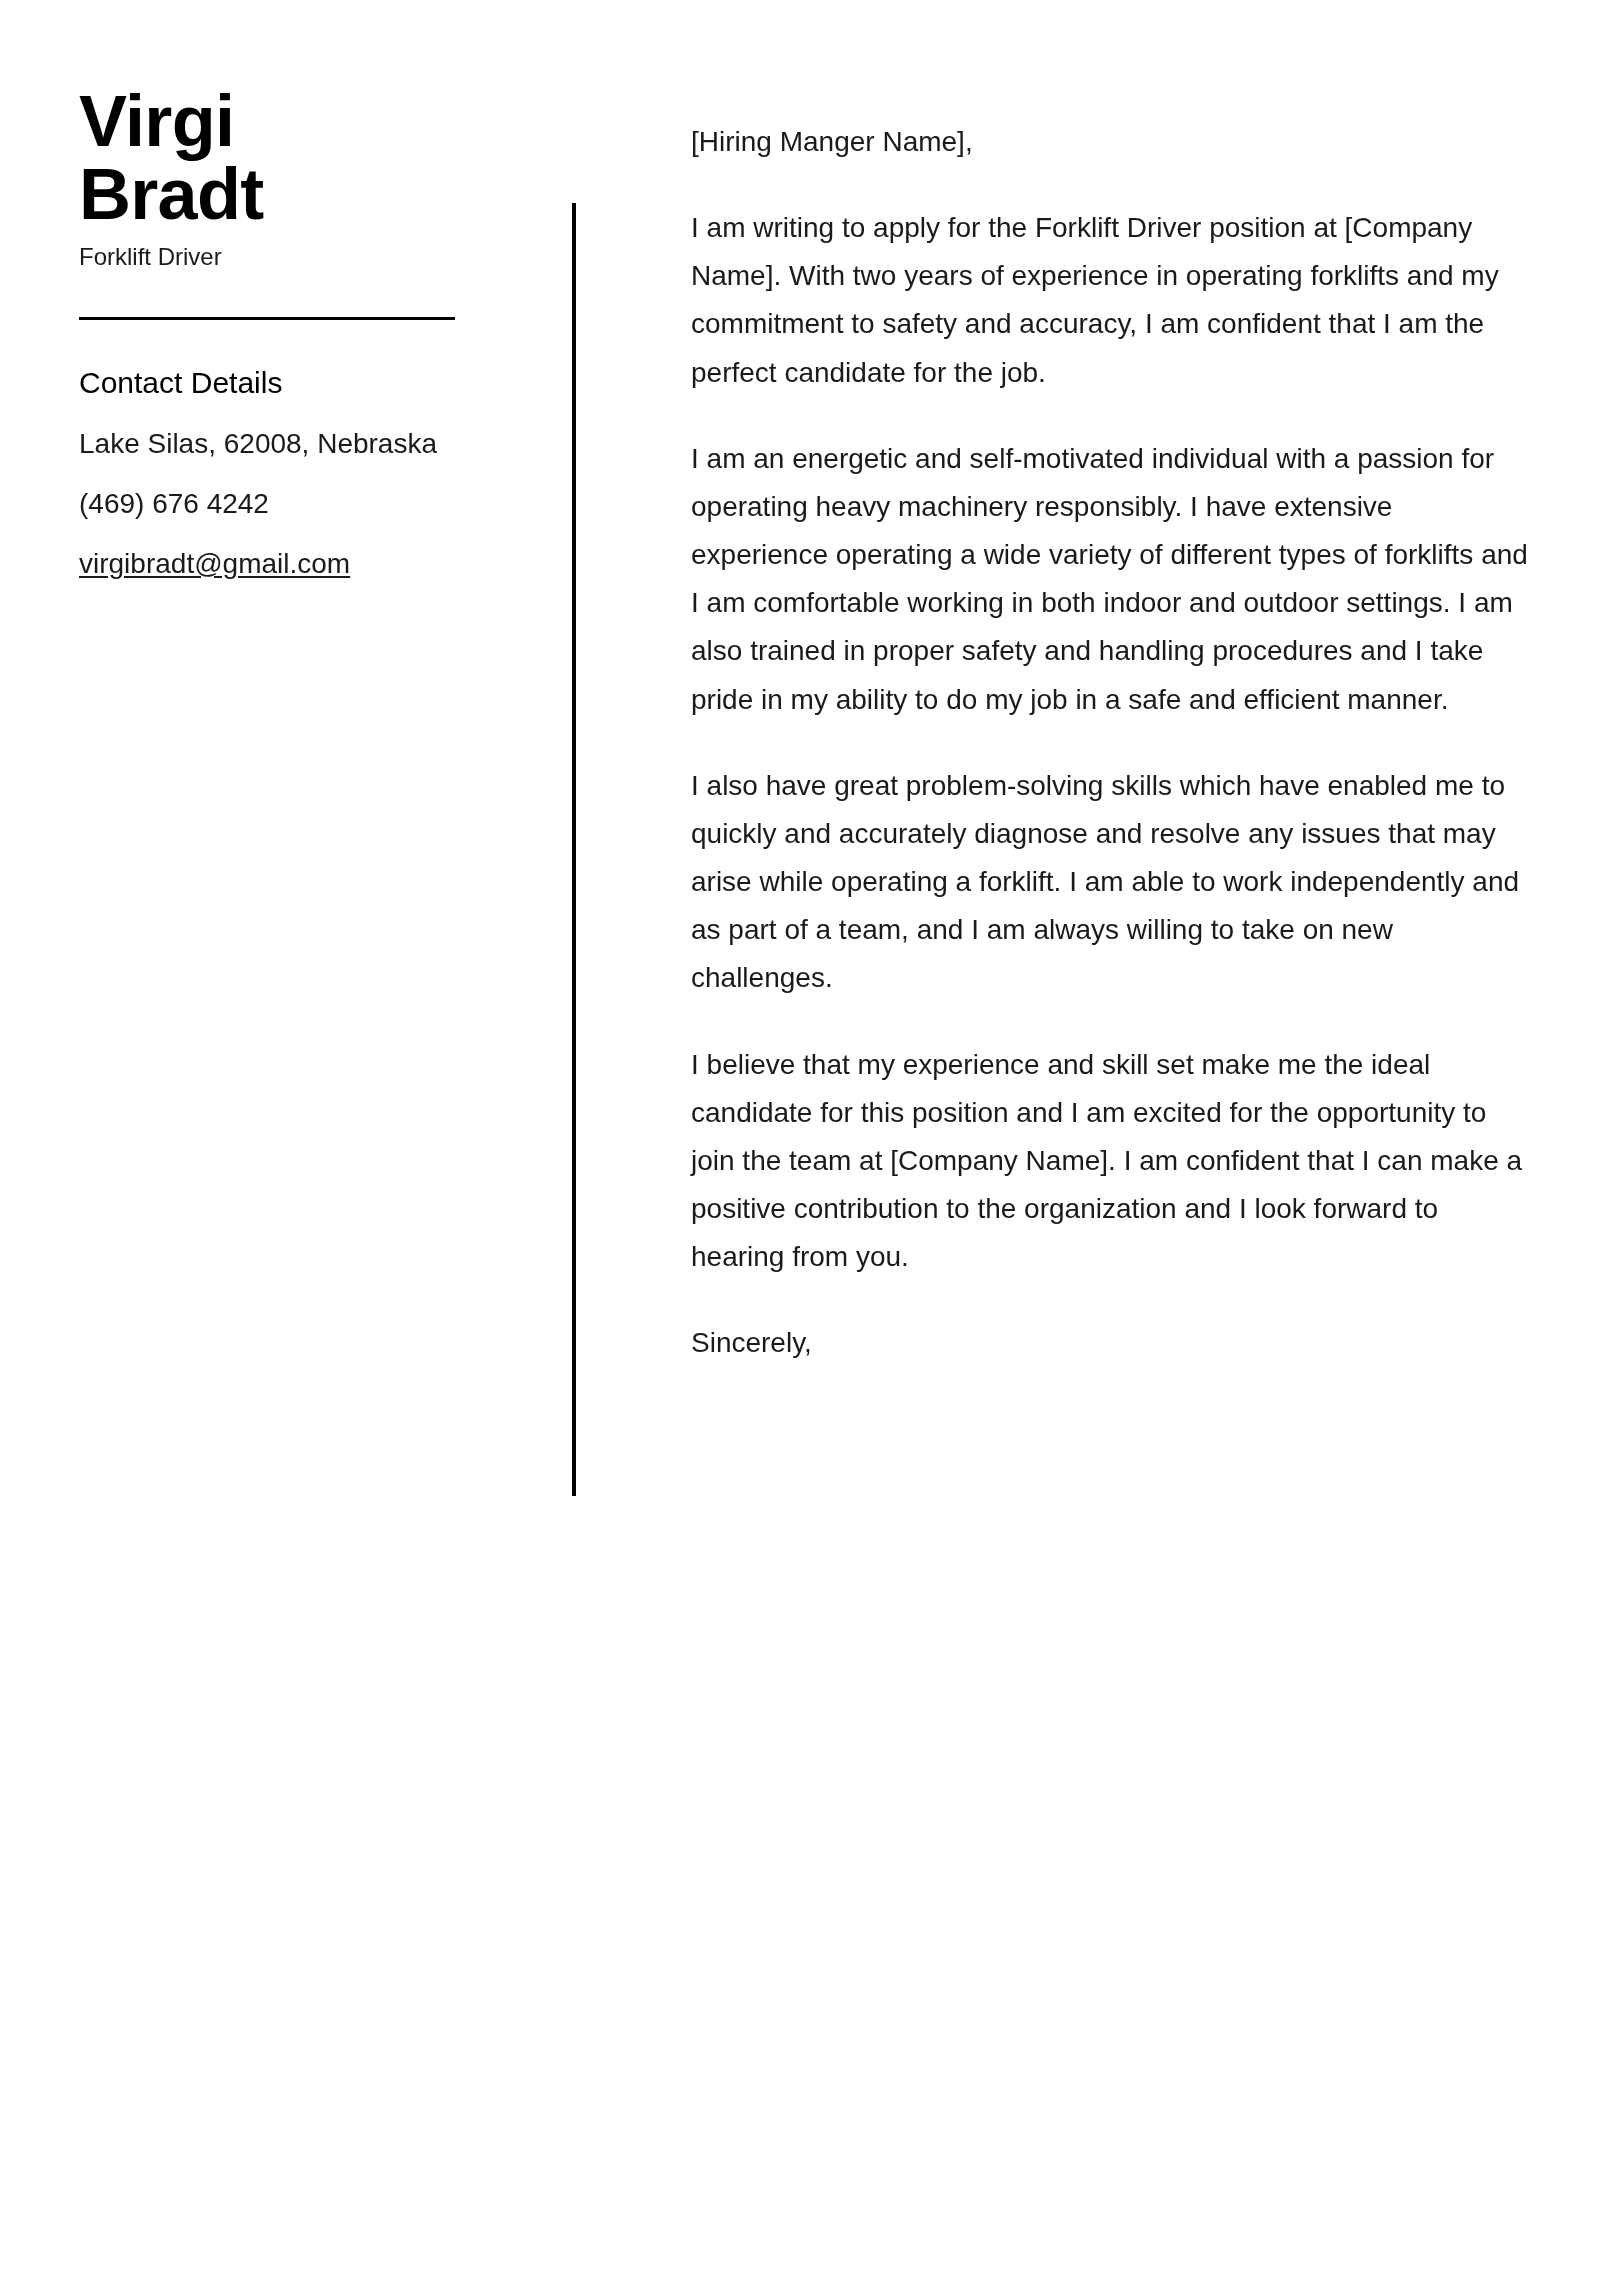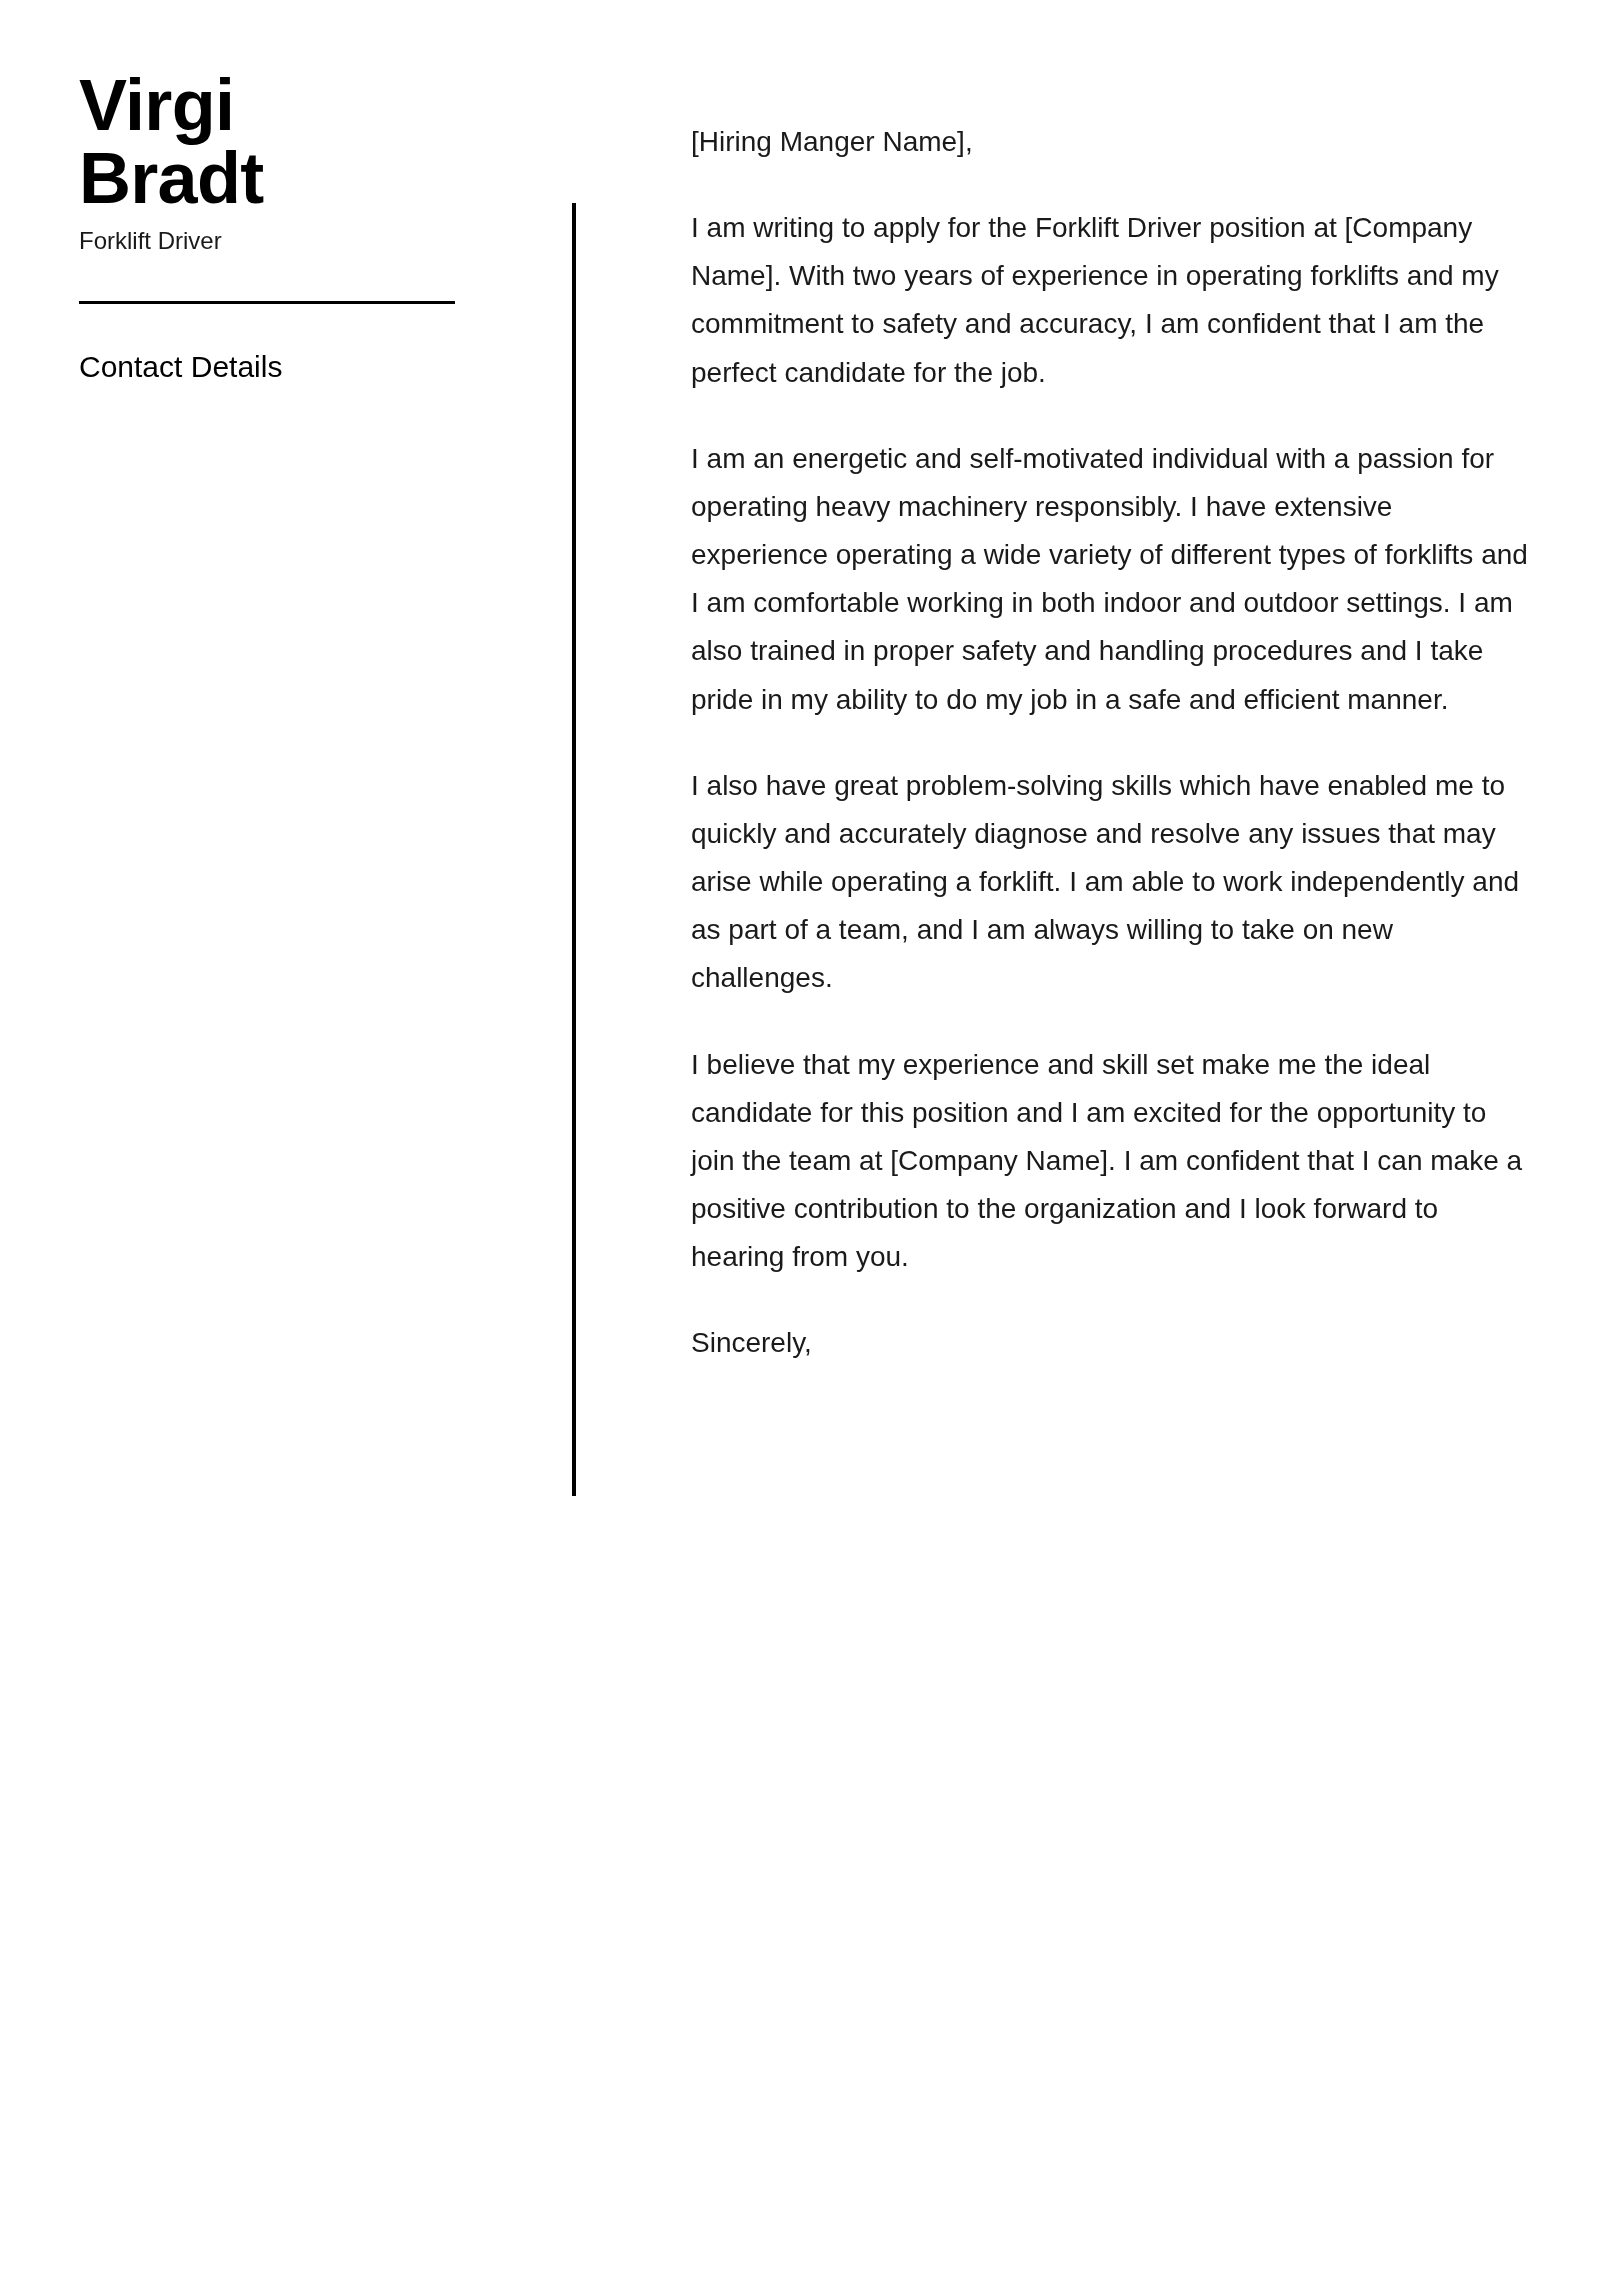--- a/index.html
+++ b/index.html
@@ -19,21 +19,21 @@
     height: 2295px;
     background: #ffffff;
     box-sizing: border-box;
     overflow: hidden;
   }
 
   
   .sidebar {
     position: absolute;
     left: 79px;
-    top: 69px;
+    top: 85px;
     width: 393px;
   }
 
   .name-block {
     margin: 0;
     padding: 0;
   }
 
   .name-line {
     font-family: "Liberation Sans", sans-serif;
@@ -140,20 +140,25 @@
       <span class="name-line">Virgi</span>
       <span class="name-line">Bradt</span>
     </div>
 
     <span class="job-title">Forklift Driver</span>
 
     <div class="divider-horizontal"></div>
 
     <span class="contact-heading">Contact Details</span>
 
+    <ul class="contact-list">
+      <li class="contact-item">Lake Silas, 62008, Nebraska</li>
+      <li class="contact-item">(469) 676 4242</li>
+      <li class="contact-item is-link">virgibradt@gmail.com</li>
+    </ul>
 
   </div>
 
   <div class="divider-vertical"></div>
 
   <div class="letter">
     <p>[Hiring Manger Name],</p>
     <p>I am writing to apply for the Forklift Driver position at [Company Name]. With two years of experience in operating forklifts and my commitment to safety and accuracy, I am confident that I am the perfect candidate for the job.</p>
     <p>I am an energetic and self-motivated individual with a passion for operating heavy machinery responsibly. I have extensive experience operating a wide variety of different types of forklifts and I am comfortable working in both indoor and outdoor settings. I am also trained in proper safety and handling procedures and I take pride in my ability to do my job in a safe and efficient manner.</p>
     <p>I also have great problem-solving skills which have enabled me to quickly and accurately diagnose and resolve any issues that may arise while operating a forklift. I am able to work independently and as part of a team, and I am always willing to take on new challenges.</p>

